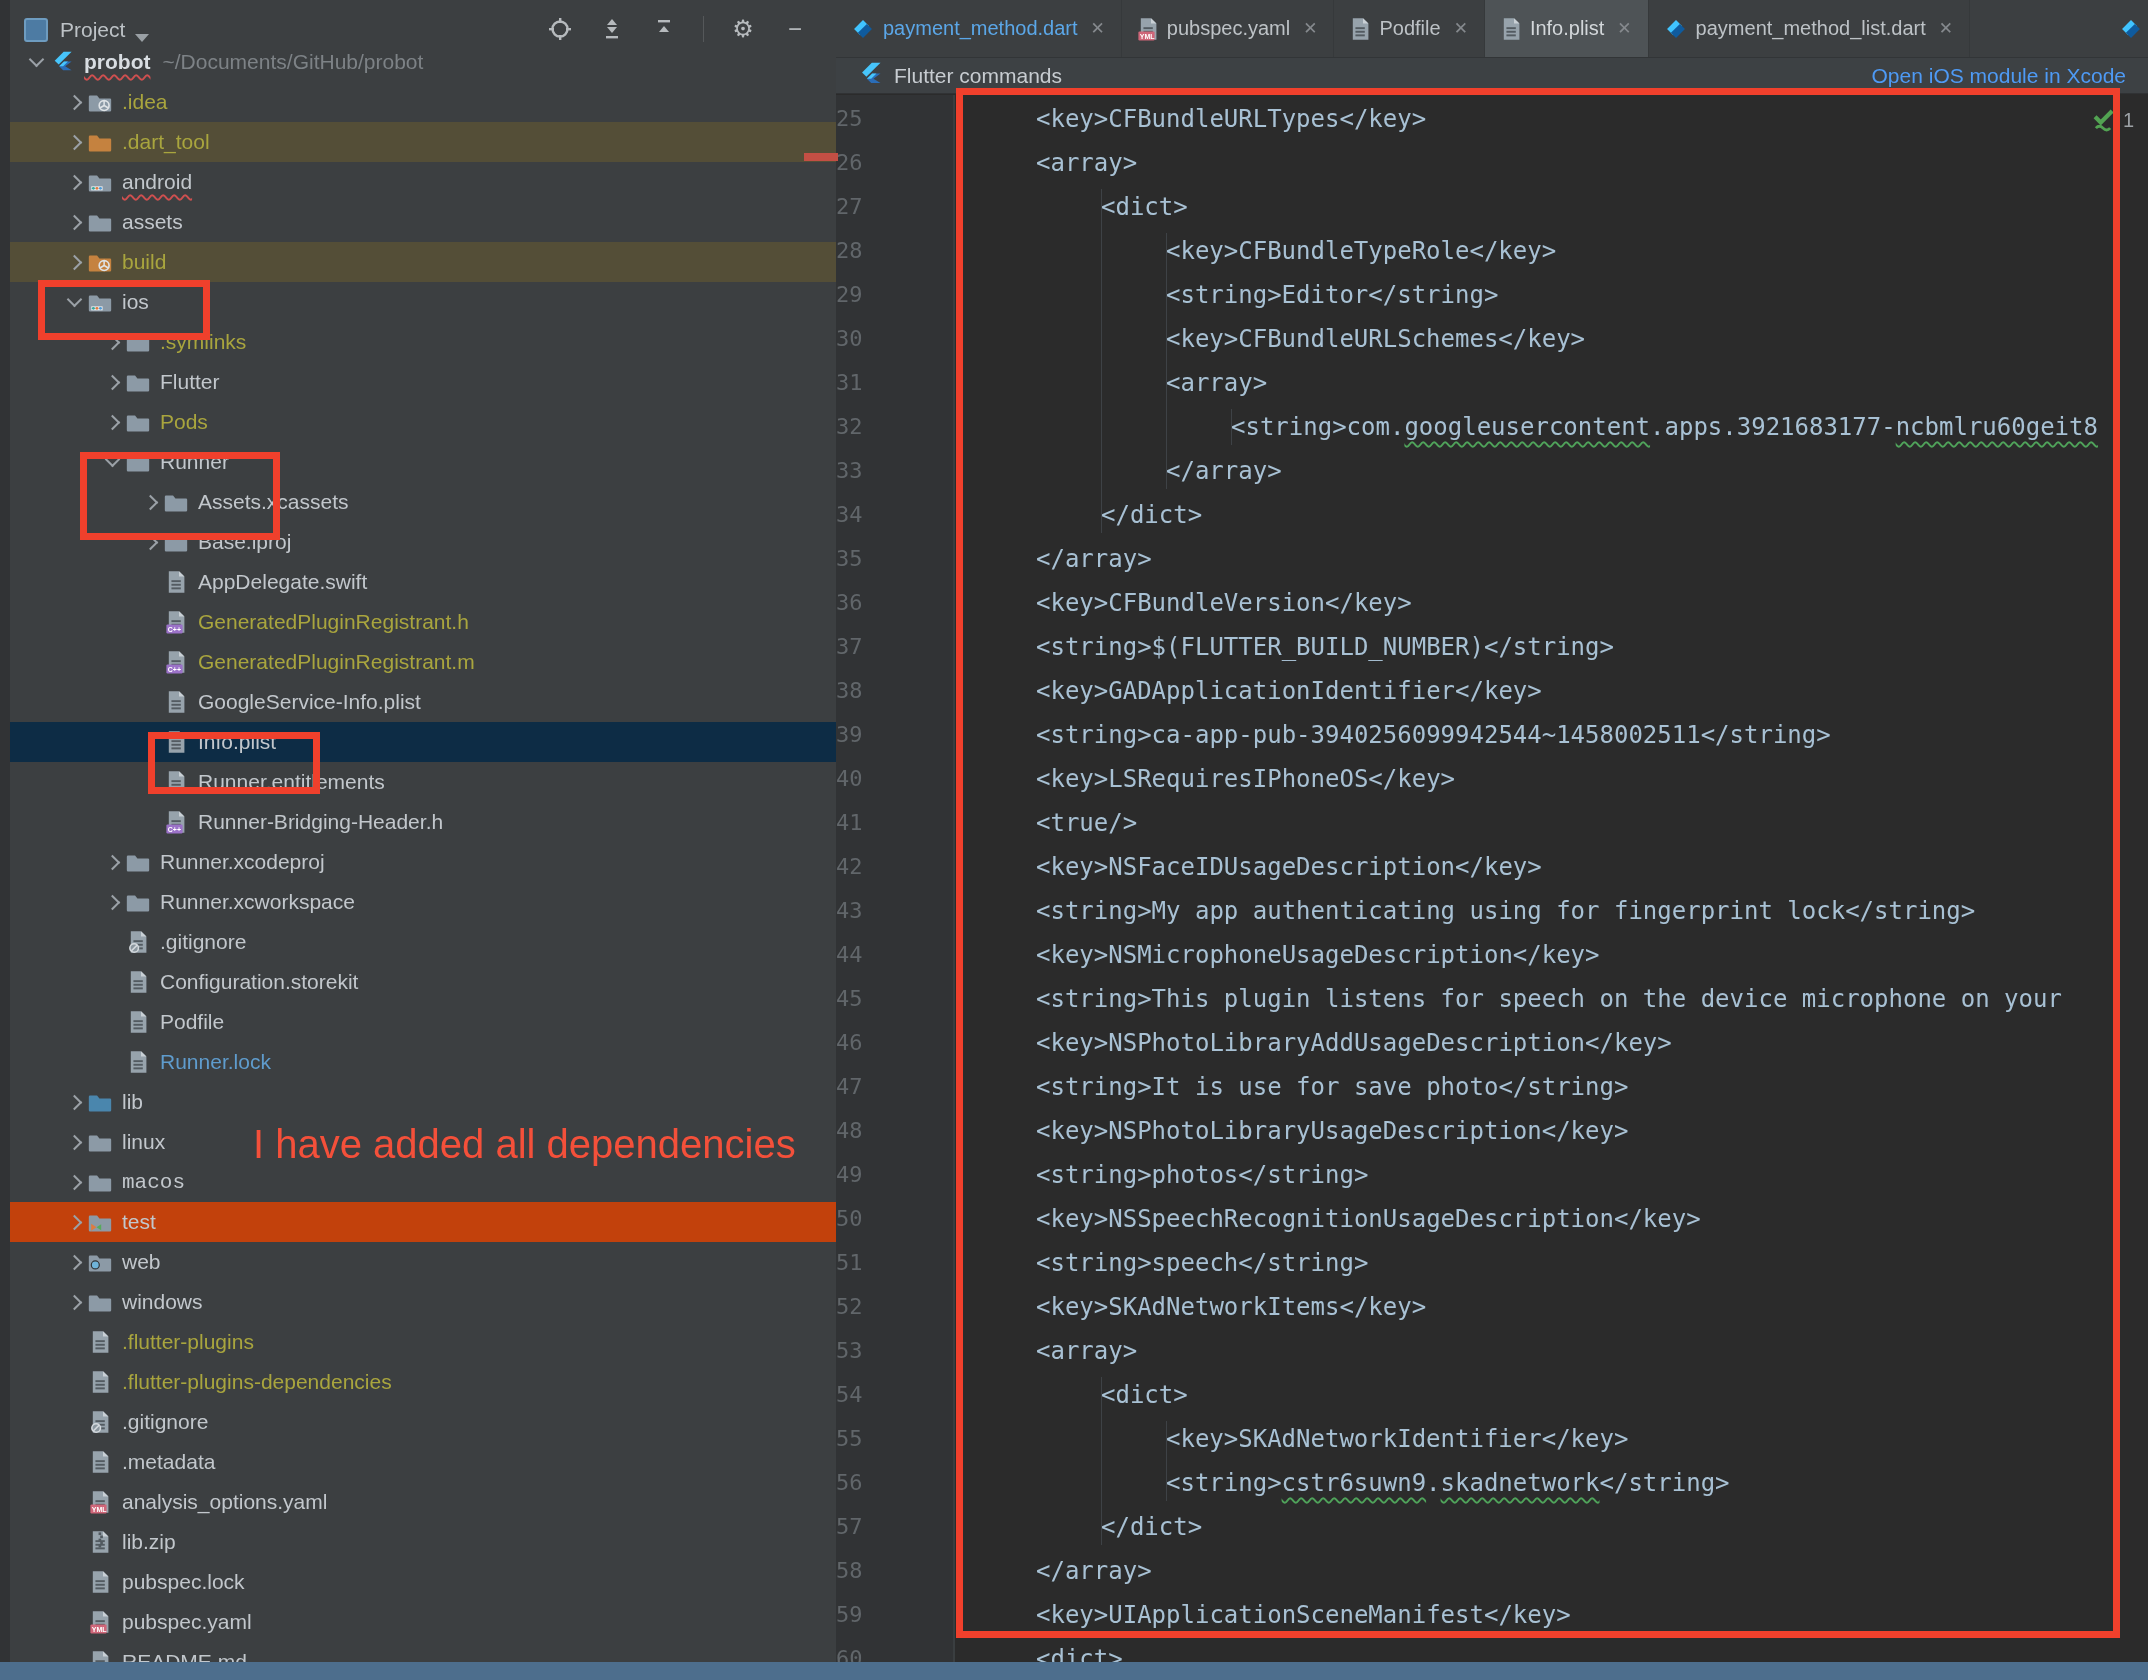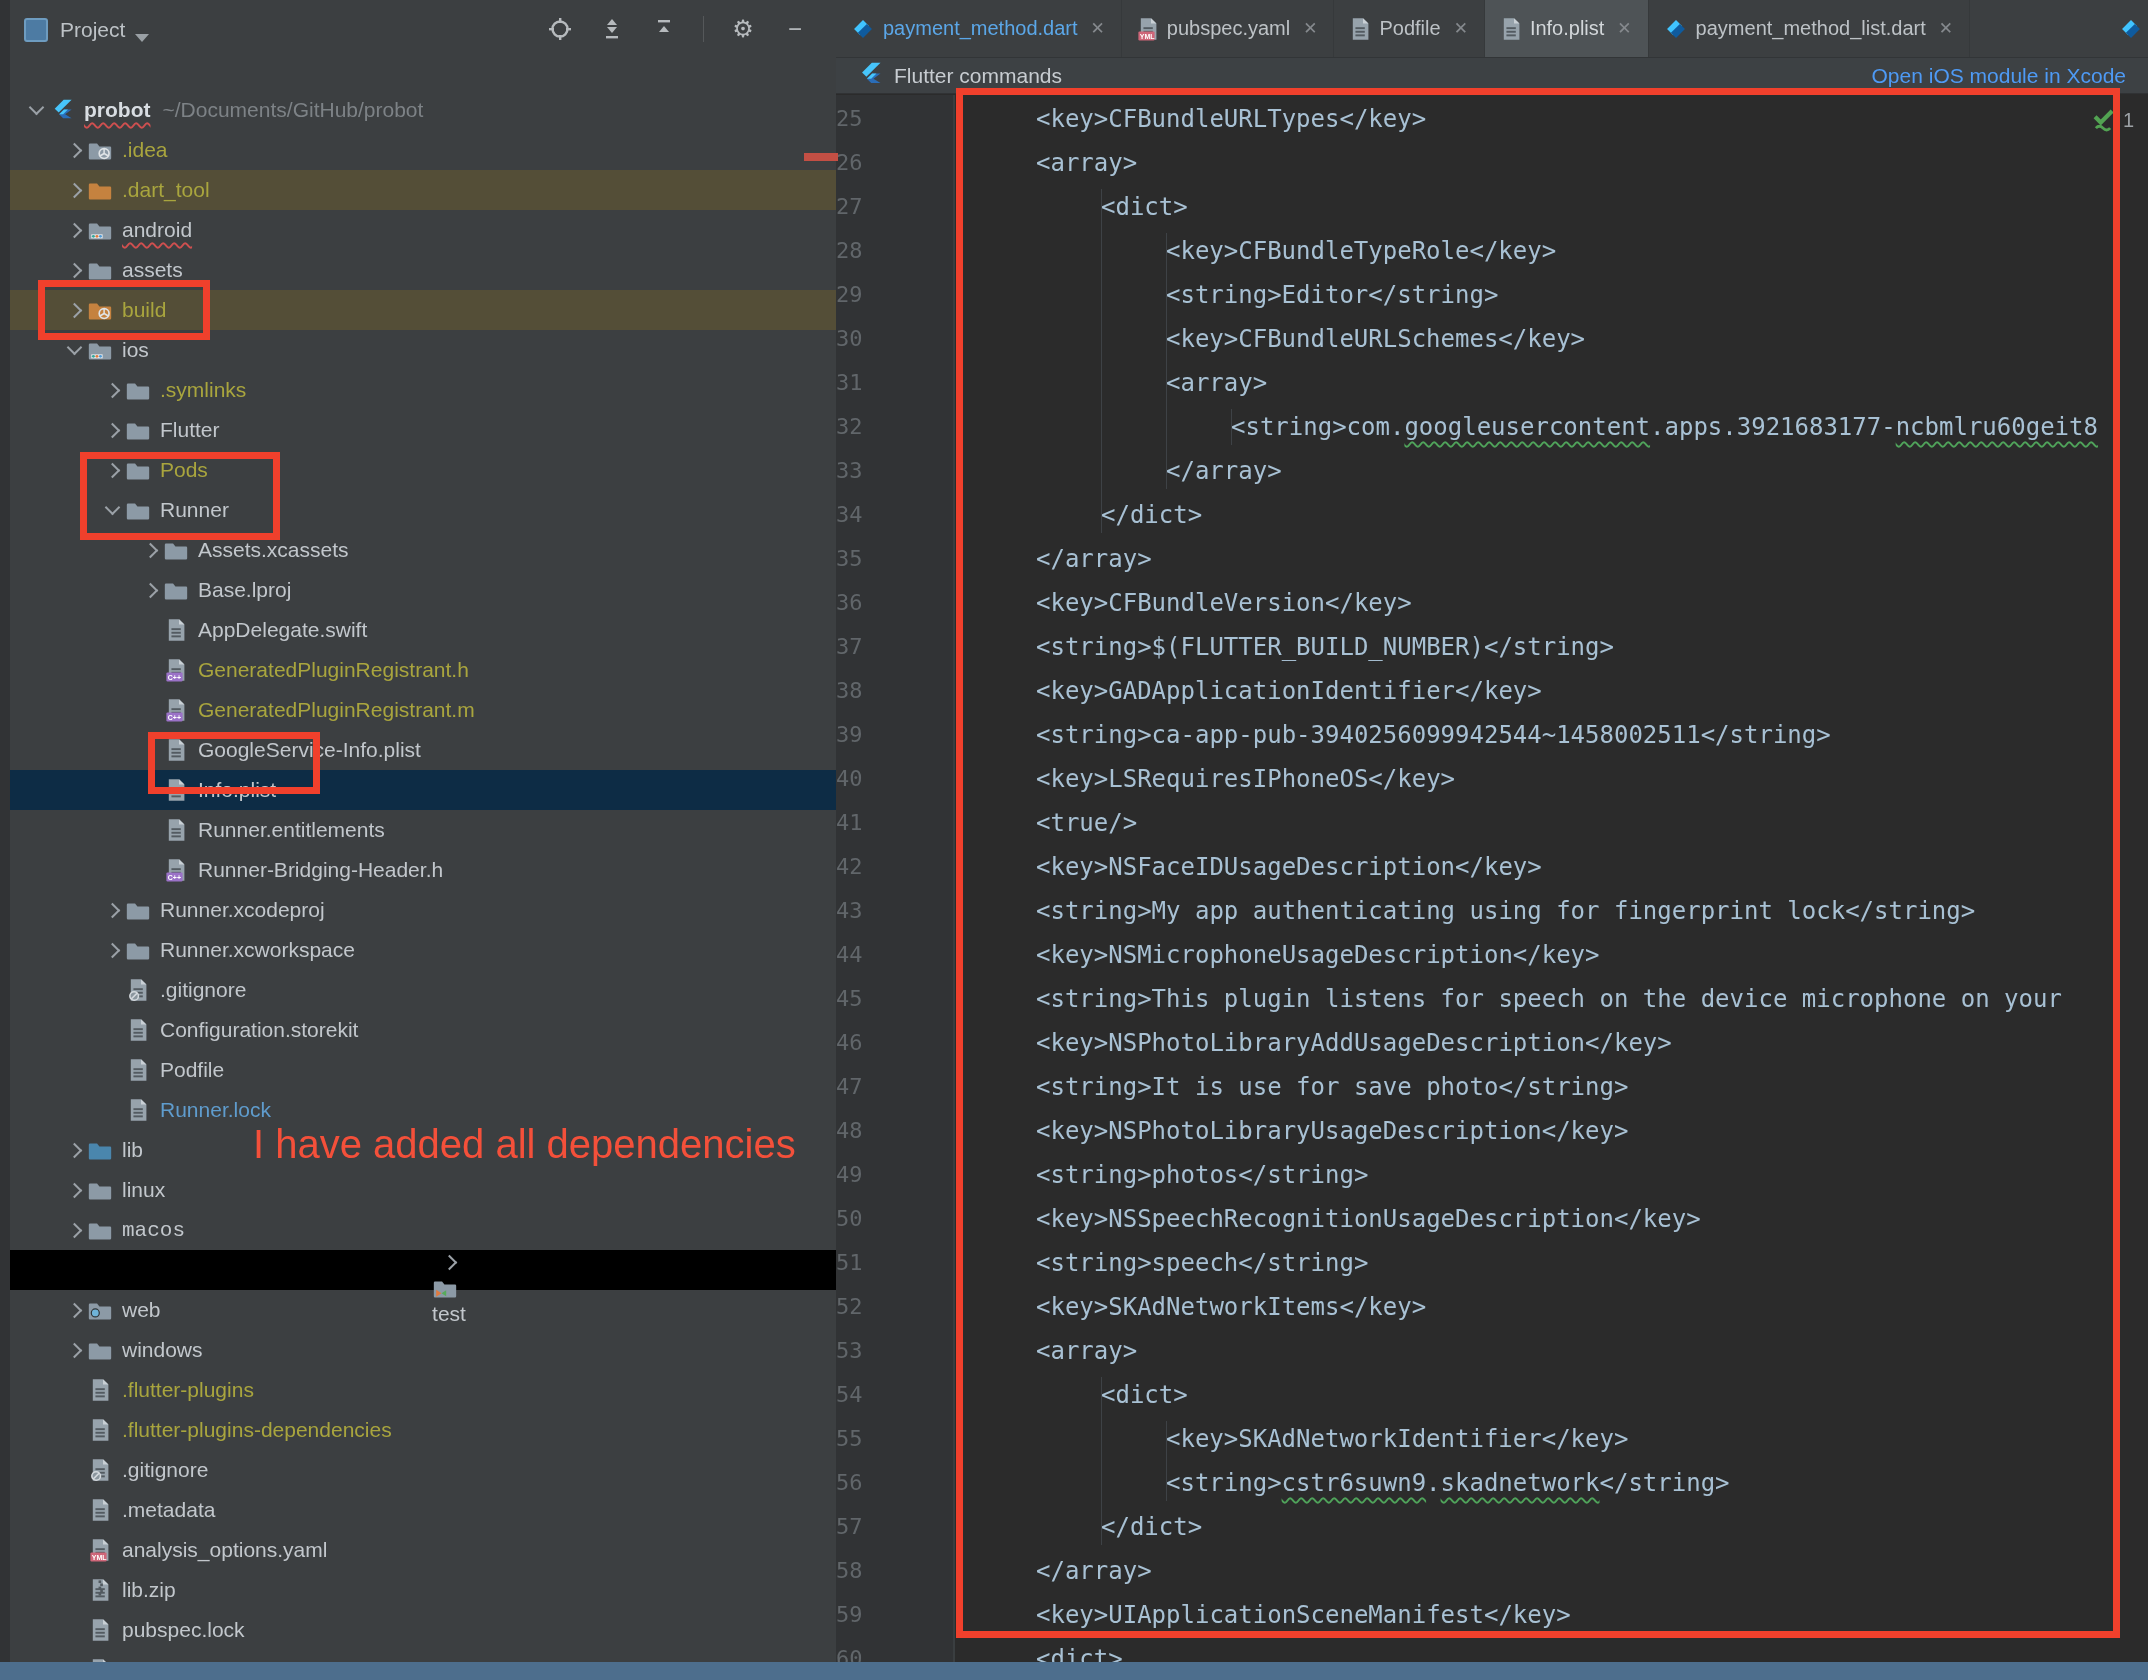--- a/index.html
+++ b/index.html
@@ -13,21 +13,21 @@
             padding:0 14px;box-sizing:border-box;color:#bdc2c6;font-size:21px;}
   .p-header .ptool-icon{width:24px;height:24px;border:2px solid #6e9cc0;background:#4d7ba3;border-radius:3px;margin-right:12px;box-sizing:border-box;}
   .p-header .ptitle{margin-right:10px;}
   .caret-down{width:0;height:0;border-left:7px solid transparent;border-right:7px solid transparent;border-top:8px solid #9aa0a5;margin-top:3px;}
   .hdr-icons{margin-left:auto;display:flex;align-items:center;gap:26px;padding-right:14px;}
   .hdr-icons .hic{width:26px;height:26px;display:flex;align-items:center;justify-content:center;color:#b6babd;font-size:24px;}
   .hdr-sep{width:1px;height:26px;background:#55585a;}
   #tree{position:absolute;left:0;top:42px;width:100%;height:1620px;overflow:hidden;}
   .tree-row{position:relative;display:flex;align-items:center;height:40px;box-sizing:border-box;white-space:nowrap;}
   .row-olive{background:#544e37;}
-  .row-green{background:#000000;flex-direction:column;}
+  .row-green{background:#c2410c;}
   .row-selected{background:#0d2c45;}
   .chev{width:24px;height:24px;flex:0 0 24px;position:relative;}
   .chev.c-collapsed::before,.chev.c-expanded::before{content:"";position:absolute;left:7px;top:7px;width:9px;height:9px;
      border-right:2.5px solid #9ba1a7;border-bottom:2.5px solid #9ba1a7;}
   .chev.c-collapsed::before{transform:rotate(-45deg);}
   .chev.c-expanded::before{transform:rotate(45deg);top:4px;}
   .ticon{width:28px;height:26px;flex:0 0 28px;margin-right:8px;display:flex;align-items:center;justify-content:center;}
   .tlabel{font-size:21px;color:#c2c7cc;}
   .tlabel.c-yellow{color:#a9a53e;}
   .tlabel.c-blue{color:#5f9ccd;}
@@ -101,21 +101,21 @@
               <rect x="6" y="3" width="12" height="2.4" fill="#b6babd"></rect>
               <polygon points="12,9 17,15 7,15" fill="#b6babd"></polygon>
             </svg>
         </span>
         <span class="hdr-sep"></span>
         <span class="hic">⚙</span>
         <span class="hic">−</span>
       </span>
     </div>
     <div id="tree">
-        <div class="tree-row" style="padding-left: 14px; margin-top: 48px;">
+        <div class="tree-row" style="padding-left: 14px;">
           <span class="chev c-expanded"></span>
           <span class="ticon">
             <svg width="22" height="24" viewBox="0 0 16 16">
               <polygon points="9.2,0.5 15,0.5 5.6,9.9 2.7,7" fill="#47c5fb"></polygon>
               <polygon points="15,7.6 9.4,7.6 5.9,11.1 8.8,14 15,14 10.3,11.1" fill="#2a6db8"></polygon>
               <polygon points="5.9,11.1 9.4,7.6 12.3,7.6 8.8,11.1" fill="#47c5fb"></polygon>
             </svg>
           </span>
           <span class="tlabel c-bold wavy-red">probot</span>
           <span class="tpath">~/Documents/GitHub/probot</span>

